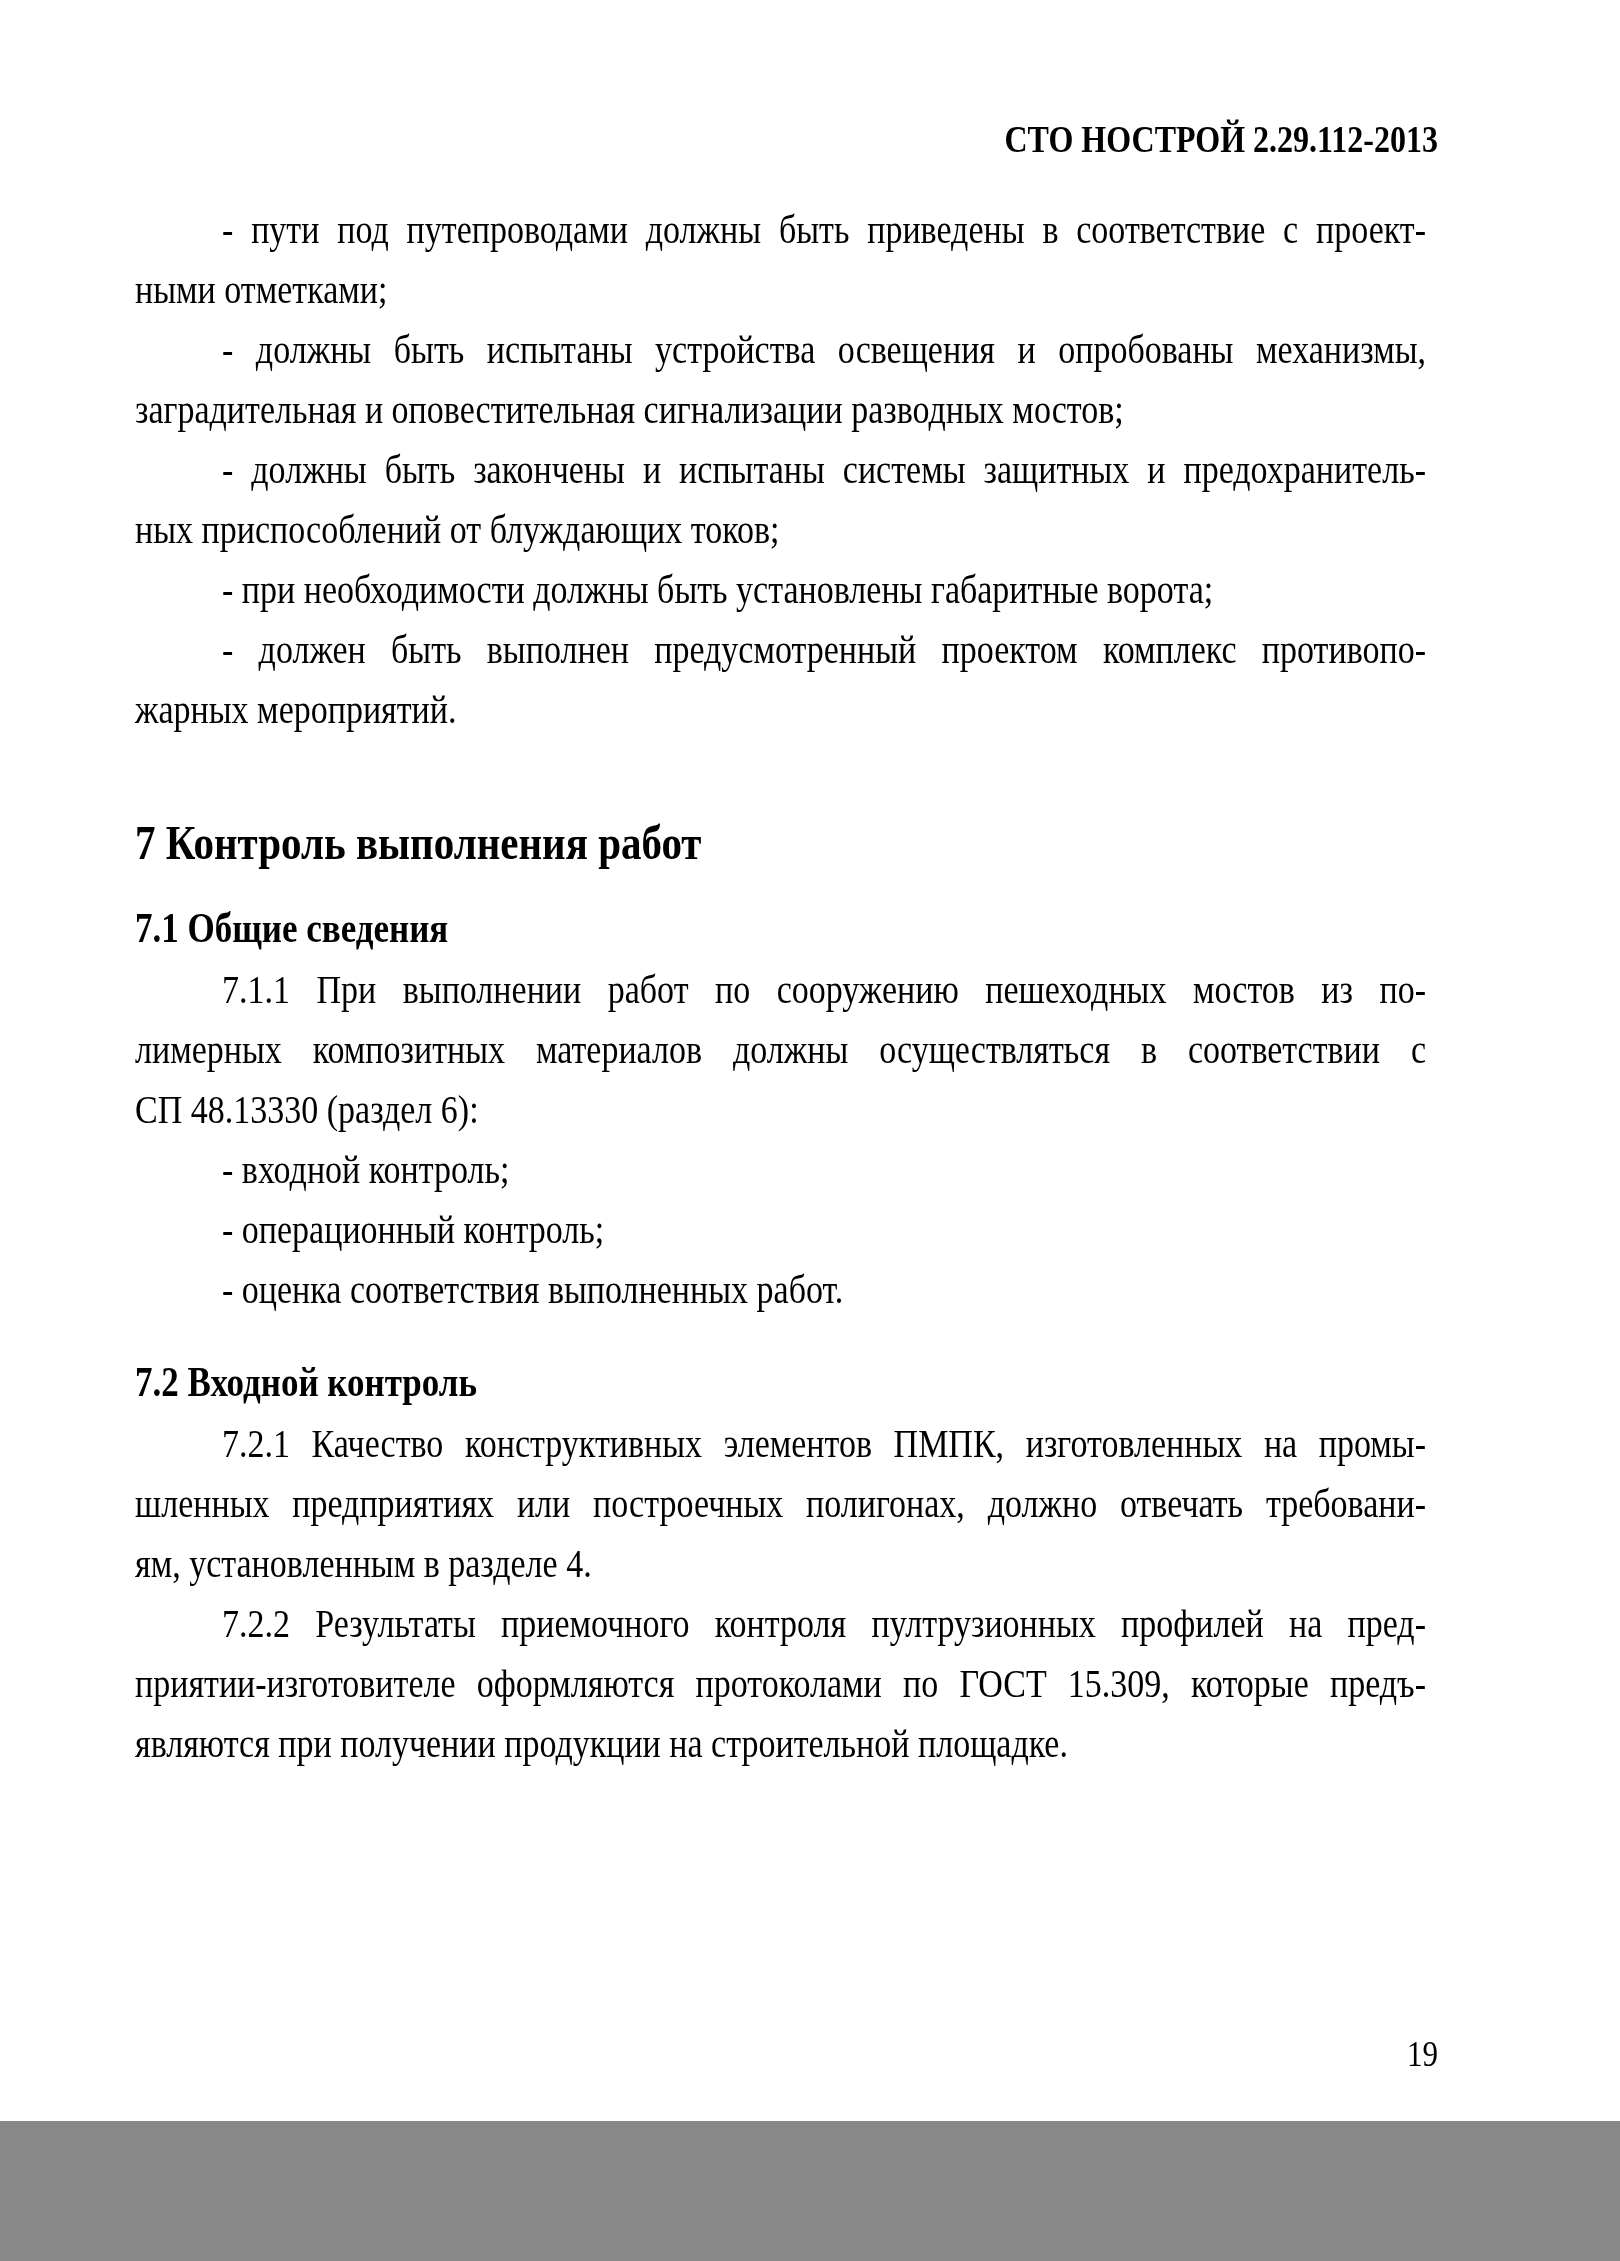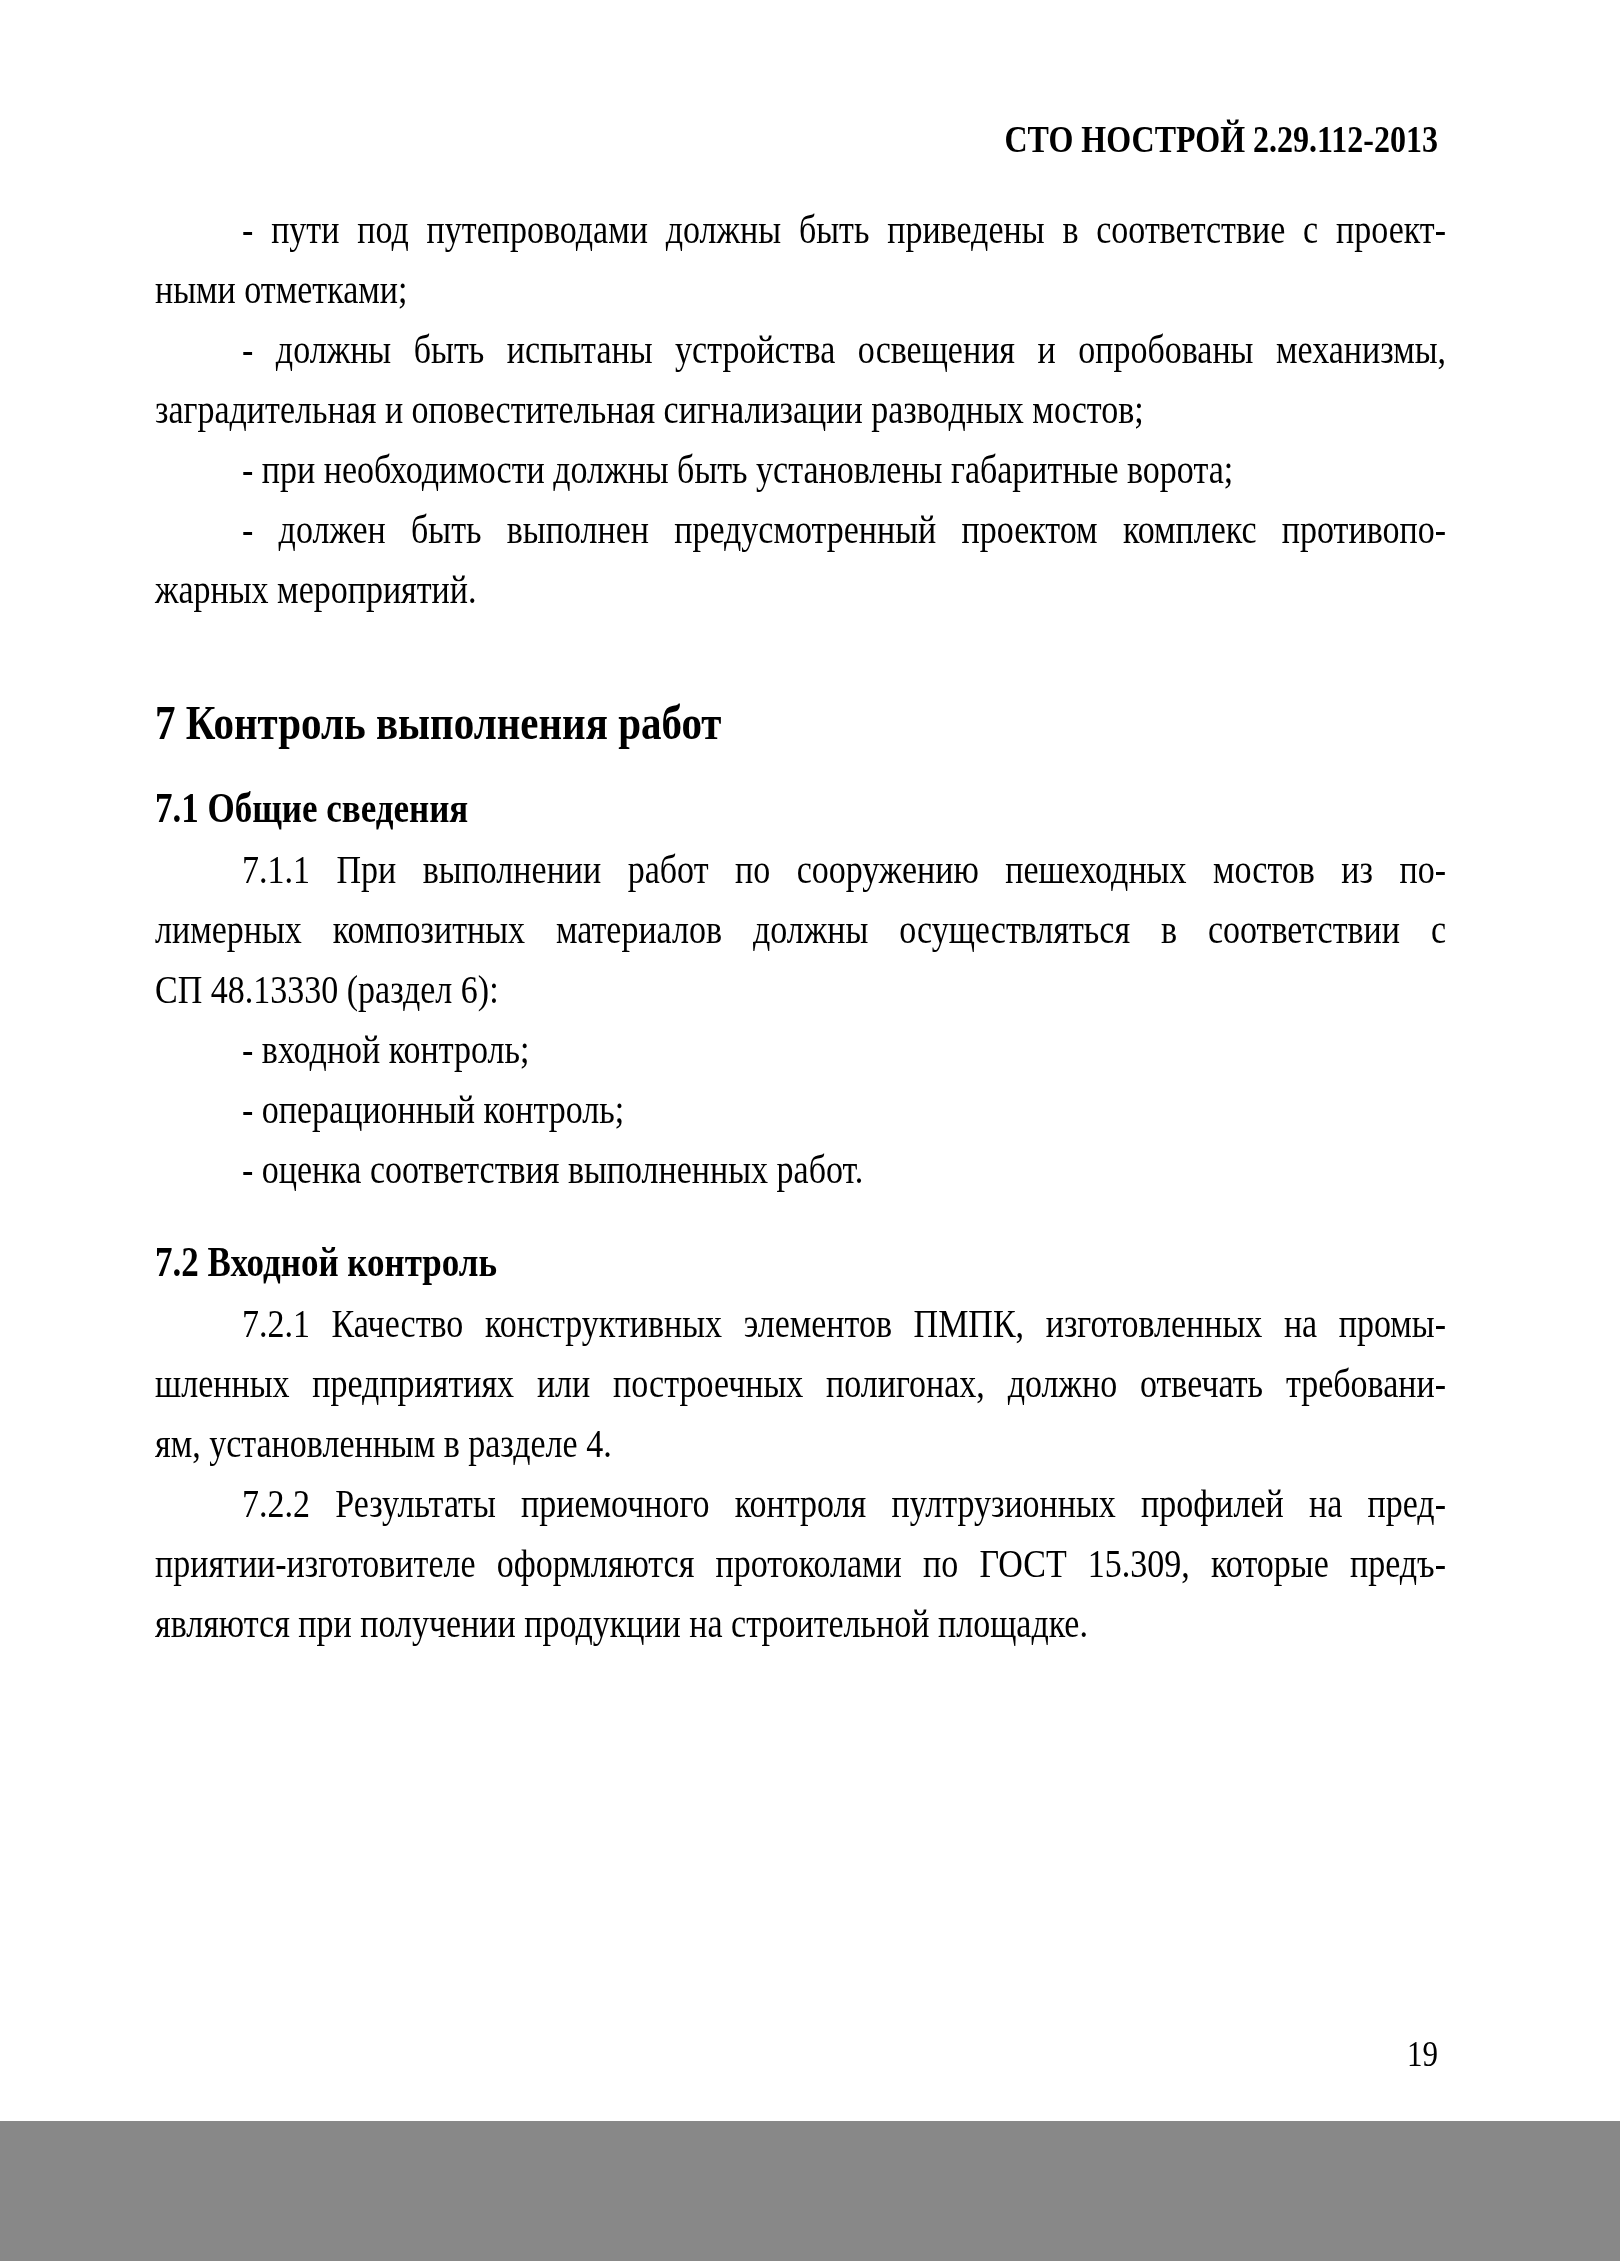--- a/index.html
+++ b/index.html
@@ -20,21 +20,21 @@
     text-align: right;
     font-size: 32px;
     font-weight: bold;
     line-height: 39px;
     transform: scaleY(1.18);
     transform-origin: 50% 50%;
     white-space: nowrap;
   }
   .doc-body {
     position: absolute;
-    left: 155px;
+    left: 135px;
     top: 200px;
     width: 1291px;
   }
   .block { margin: 0; }
   .line {
     font-size: 34px;
     line-height: 60px;
     text-align: justify;
     text-align-last: left;
     transform: scaleY(1.2);
@@ -79,20 +79,24 @@
   <div class="doc-body" id="doc-body">
       <div class="block body">
         <div class="line fill indent">- пути под путепроводами должны быть приведены в соответствие с проект-</div>
         <div class="line">ными отметками;</div>
       </div>
       <div class="block body">
         <div class="line fill indent">- должны быть испытаны устройства освещения и опробованы механизмы,</div>
         <div class="line">заградительная и оповестительная сигнализации разводных мостов;</div>
       </div>
       <div class="block body">
+        <div class="line fill indent">- должны быть закончены и испытаны системы защитных и предохранитель-</div>
+        <div class="line">ных приспособлений от блуждающих токов;</div>
+      </div>
+      <div class="block body">
         <div class="line indent">- при необходимости должны быть установлены габаритные ворота;</div>
       </div>
       <div class="block body">
         <div class="line fill indent">- должен быть выполнен предусмотренный проектом комплекс противопо-</div>
         <div class="line">жарных мероприятий.</div>
       </div>
       <div class="block h1">
         <div class="line">7 Контроль выполнения работ</div>
       </div>
       <div class="block h2">

